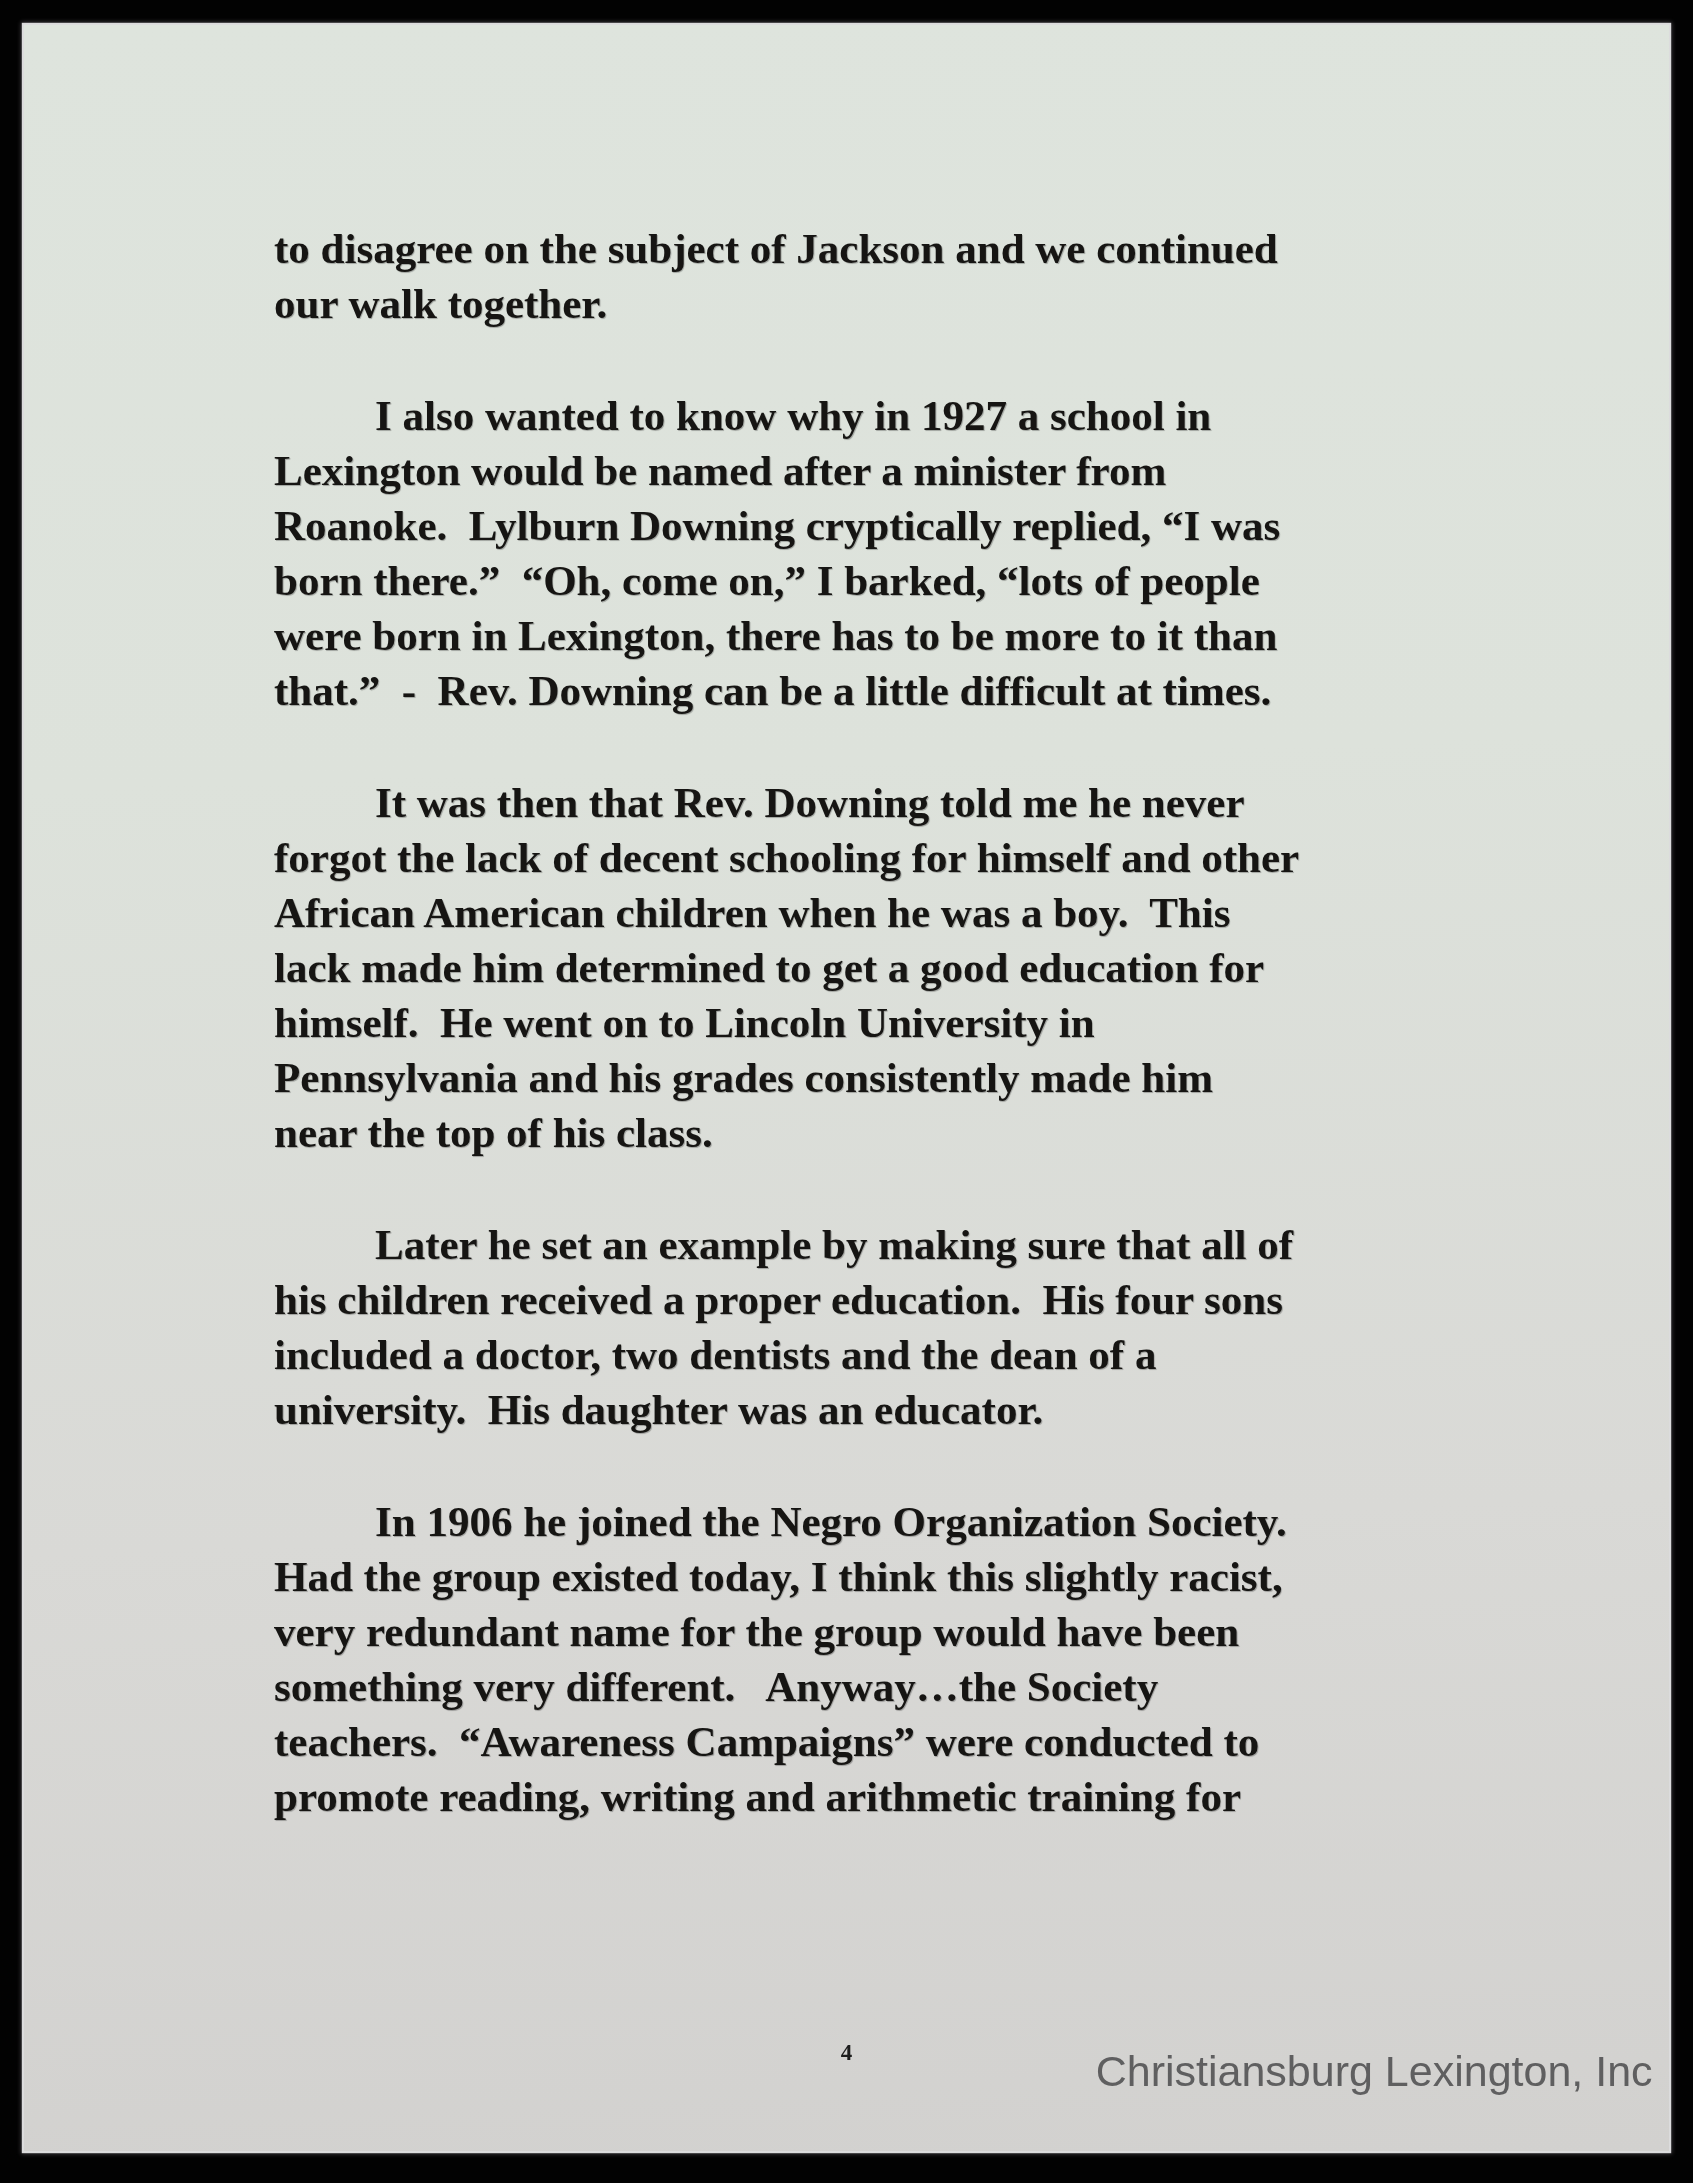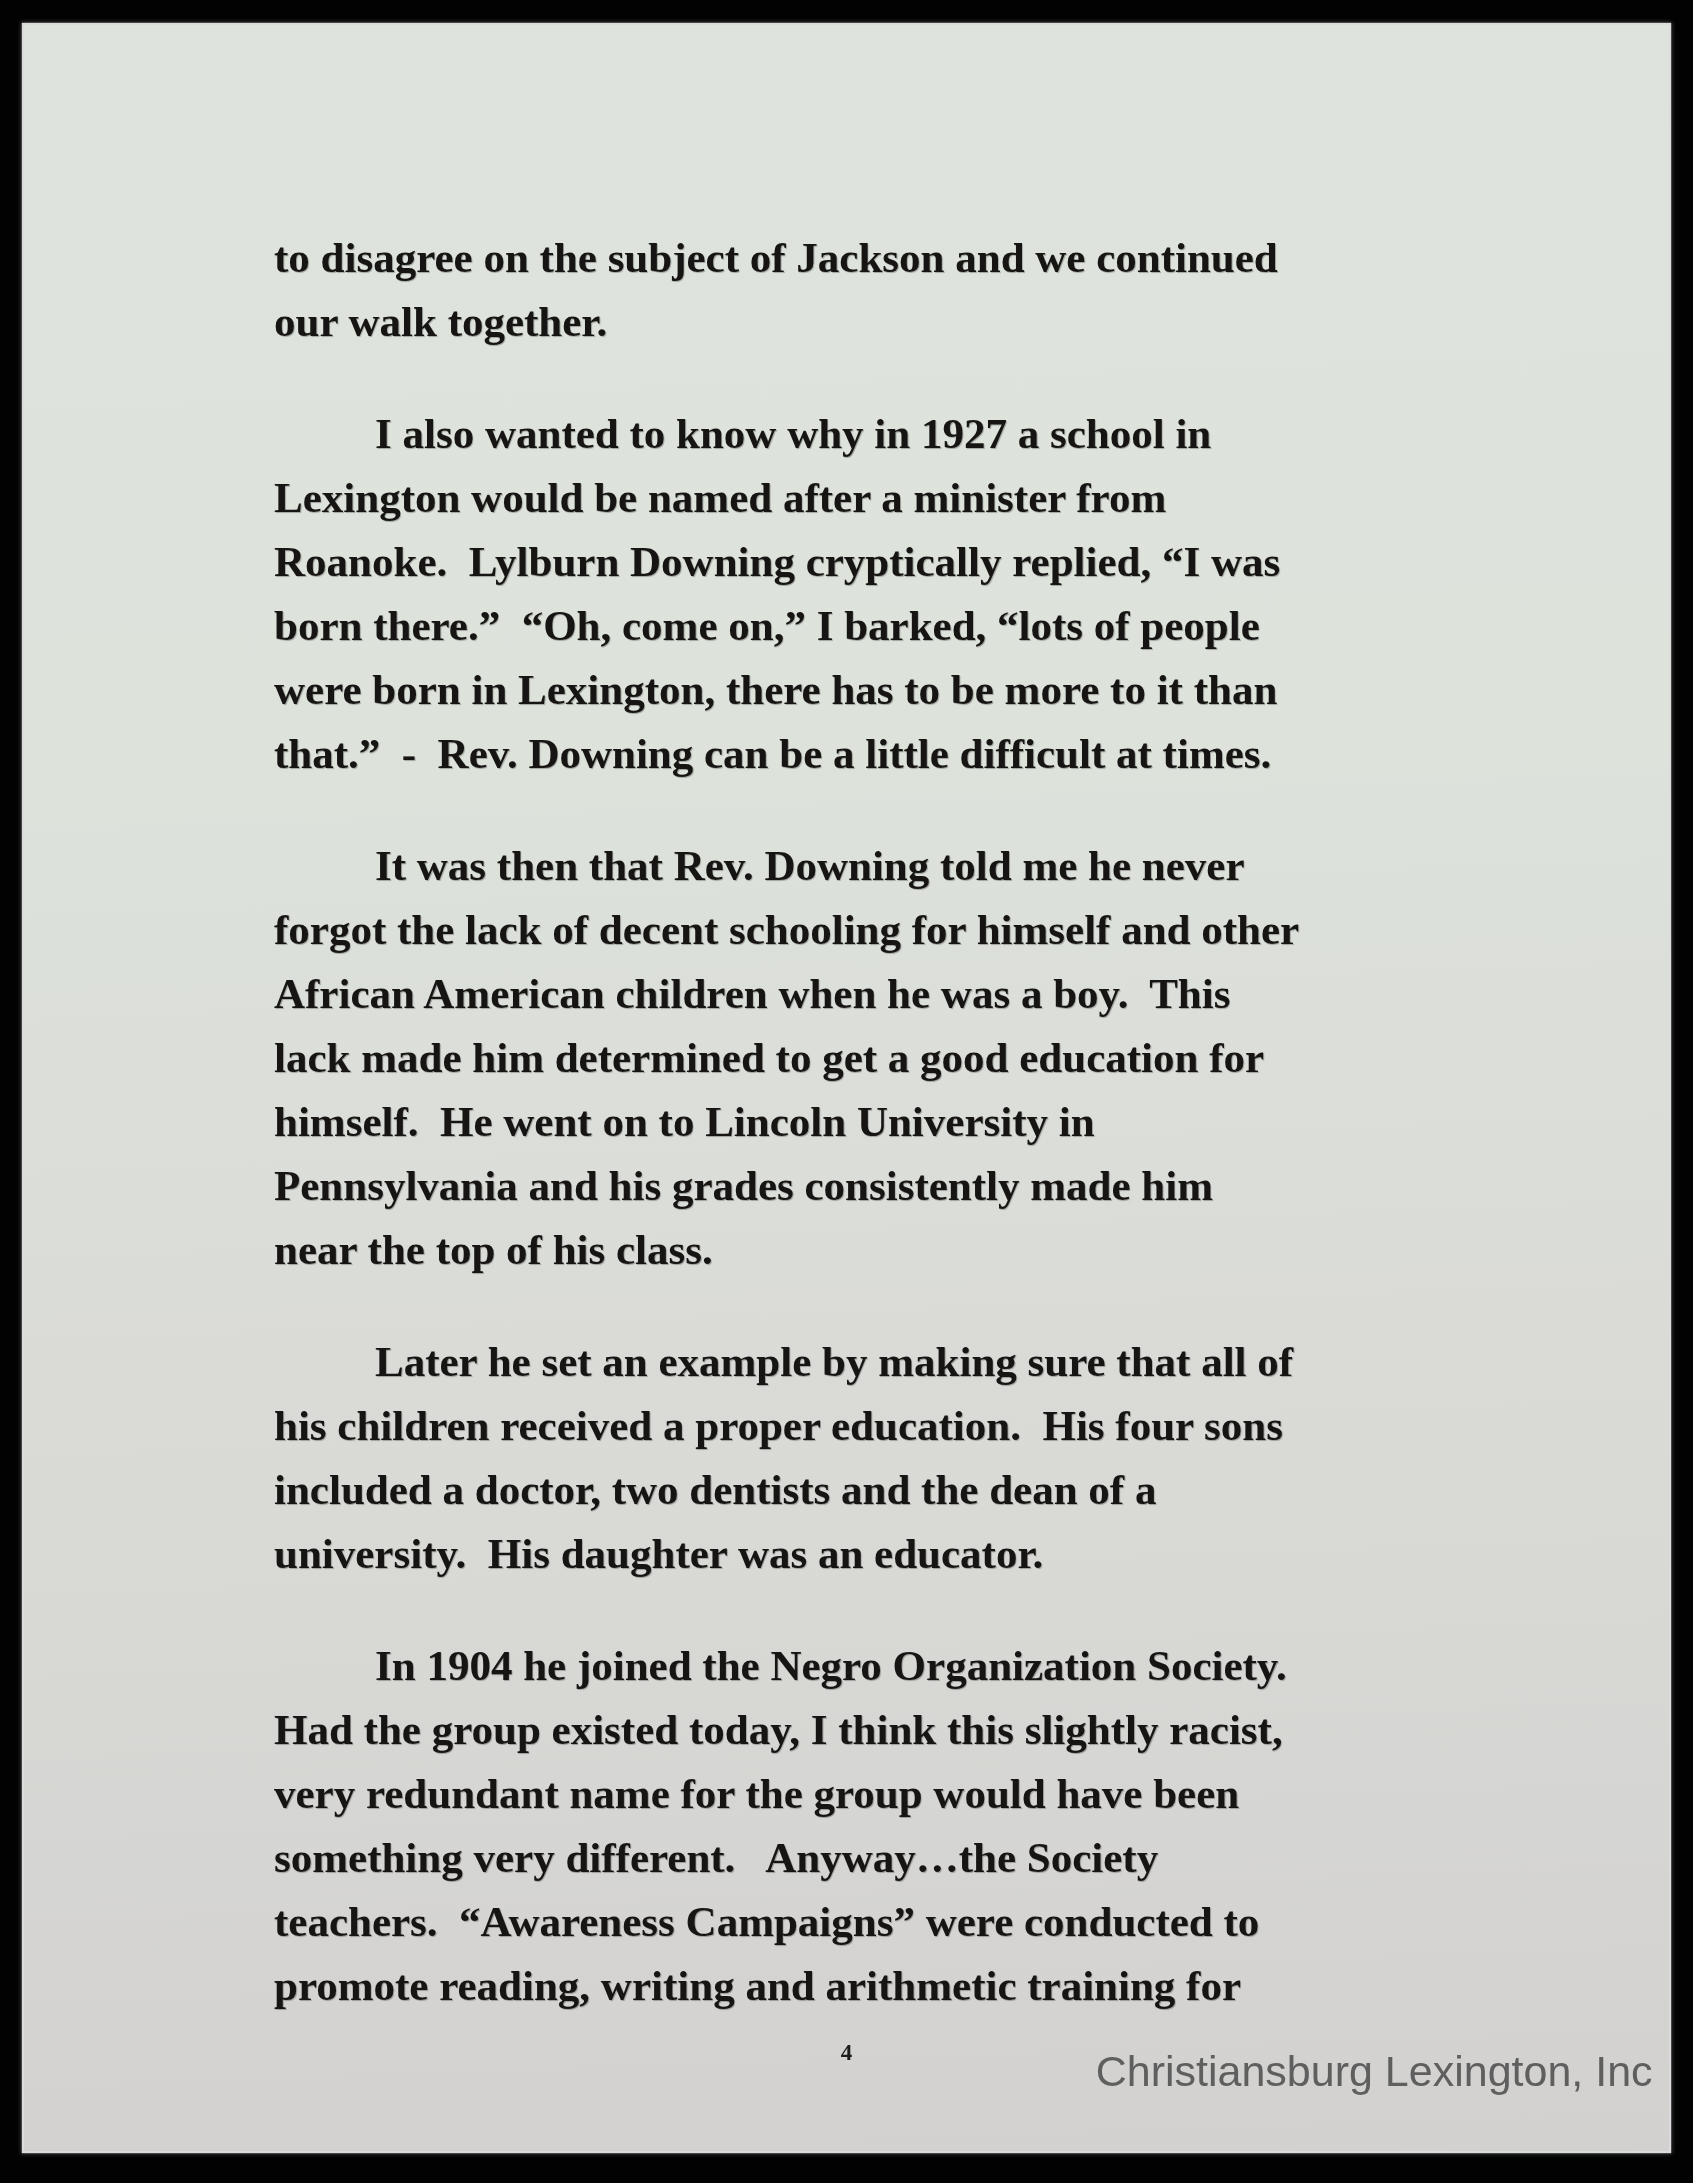--- a/index.html
+++ b/index.html
@@ -48,21 +48,20 @@
   }
   .paragraph:last-child {
     margin-bottom: 0;
   }
   .paragraph.indent .line:first-child {
     text-indent: 101px;
   }
   .line {
     white-space: pre-wrap;
     text-shadow: 0.9px 1px 0.7px rgba(25, 25, 25, 0.30);
-    margin-top: 9px;
   }
   .page-number {
     position: absolute;
     top: 2015px;
     left: 0;
     width: 100%;
     text-align: center;
     font-size: 23px;
     font-weight: bold;
     color: #1d1d1d;
@@ -105,21 +104,21 @@
           <div class="line">Pennsylvania and his grades consistently made him</div>
           <div class="line">near the top of his class.</div>
         </div>
         <div class="paragraph indent">
           <div class="line">Later he set an example by making sure that all of</div>
           <div class="line">his children received a proper education.  His four sons</div>
           <div class="line">included a doctor, two dentists and the dean of a</div>
           <div class="line">university.  His daughter was an educator.</div>
         </div>
         <div class="paragraph indent">
-          <div class="line">In 1904 he joined the Negro Organization Society.</div>
+          <div class="line">In 1906 he joined the Negro Organization Society.</div>
           <div class="line">Had the group existed today, I think this slightly racist,</div>
           <div class="line">very redundant name for the group would have been</div>
           <div class="line">something very different.   Anyway…the Society</div>
           <div class="line">teachers.  “Awareness Campaigns” were conducted to</div>
           <div class="line">promote reading, writing and arithmetic training for</div>
         </div>
       </div>
     <div class="page-number">4</div>
     <div class="watermark">Christiansburg Lexington, Inc</div>
   </div>

